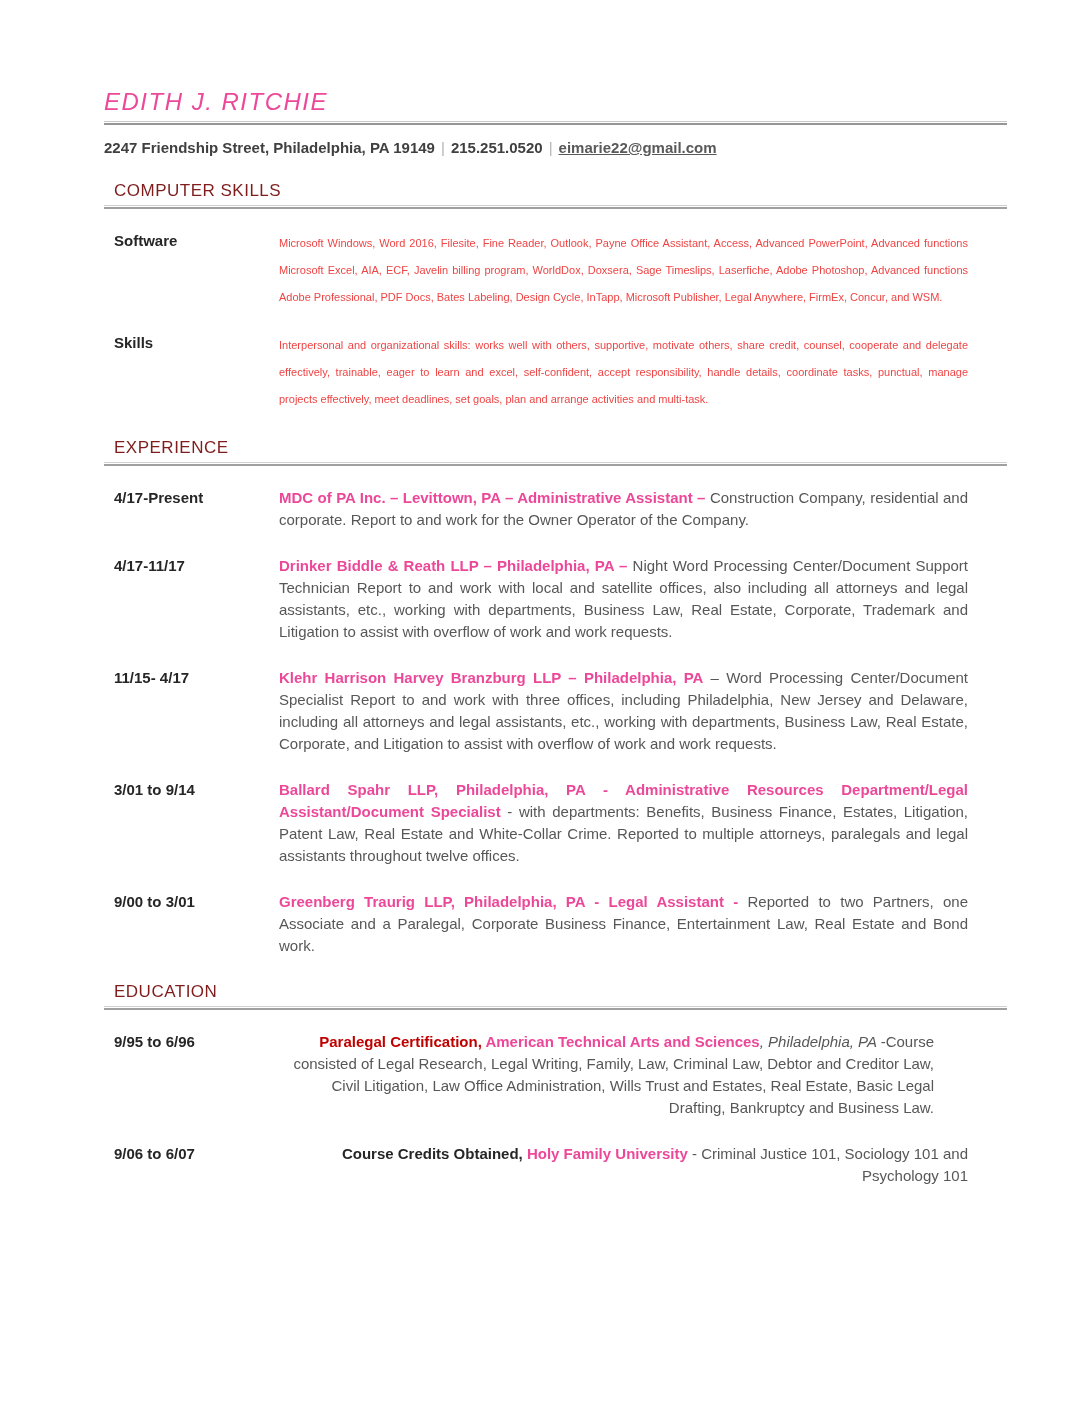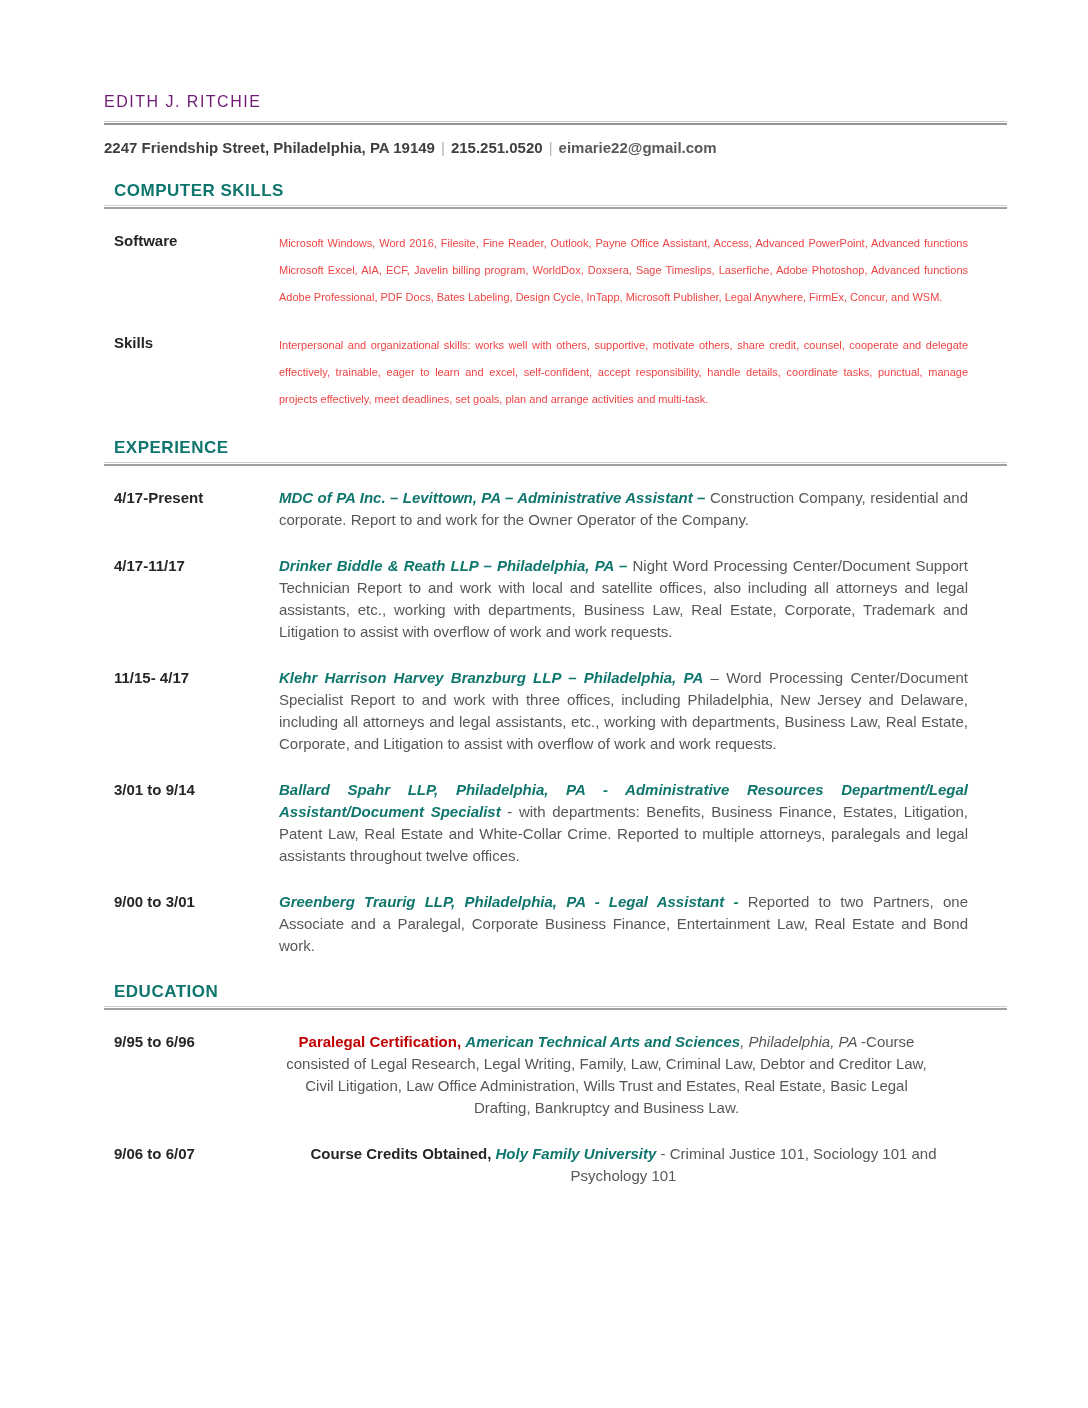--- a/index.html
+++ b/index.html
@@ -8,47 +8,48 @@
   .page {
     position: relative;
     width: 1088px;
     height: 1408px;
     background: #ffffff;
     padding: 88px 81px 40px 104px;
     overflow: hidden;
   }
   
   .name {
-    font-size: 16px;
+    font-size: 24px;
     letter-spacing: 1.5px;
-    color: #701a75;
+    color: #ec4899;
     font-weight: 500;
     line-height: 28px;
+    font-style: italic;
   }
   .rule-double {
     height: 4px;
     border-top: 1px solid #c9c9c9;
     border-bottom: 2px solid #969696;
     margin-top: 5px;
   }
   .contact {
     margin-top: 14px;
     font-size: 15px;
     color: #404040;
     font-weight: bold;
   }
   .contact .sep { color: #b3b3b3; font-weight: normal; padding: 0 6px; }
-  .contact .email { color: #595959; cursor: pointer; }
+  .contact .email { color: #595959; text-decoration: underline; cursor: pointer; }
   
   .section-heading {
     margin-top: 25px;
     font-size: 17px;
     letter-spacing: 0.5px;
-    color: #0f766e;
-    font-weight: 700;
+    color: #7f1d1d;
+    font-weight: 400;
     line-height: 20px;
     padding-left: 10px;
   }
   .section-rule {
     height: 4px;
     border-top: 1px solid #d0d0d0;
     border-bottom: 2px solid #a0a0a0;
     margin-top: 4px;
   }
   .rows { margin-top: 21px; padding-right: 39px; }
@@ -72,25 +73,25 @@
     text-align: justify;
   }
   .entry { margin-bottom: 24px; }
   .entry:last-child { margin-bottom: 0; }
   .entry-text {
     font-size: 15px;
     color: #575757;
     line-height: 22px;
     text-align: justify;
   }
-  .red { color: #0f766e; font-weight: bold; font-style: italic; }
+  .red { color: #ec4899; font-weight: bold; }
   .red-plain { color: #C00000; font-weight: bold; }
   .dark-bold { color: #262626; font-weight: bold; }
   .gray-italic { color: #575757; font-style: italic; }
-  .edu-text { text-align: center; }
+  .edu-text { text-align: right; }
   .edu-narrow { max-width: 655px; }
 </style>
 </head>
 <body>
 
 <div class="page">
 
   <div>
     <div class="name">EDITH J. RITCHIE</div>
     <div class="rule-double"></div>

